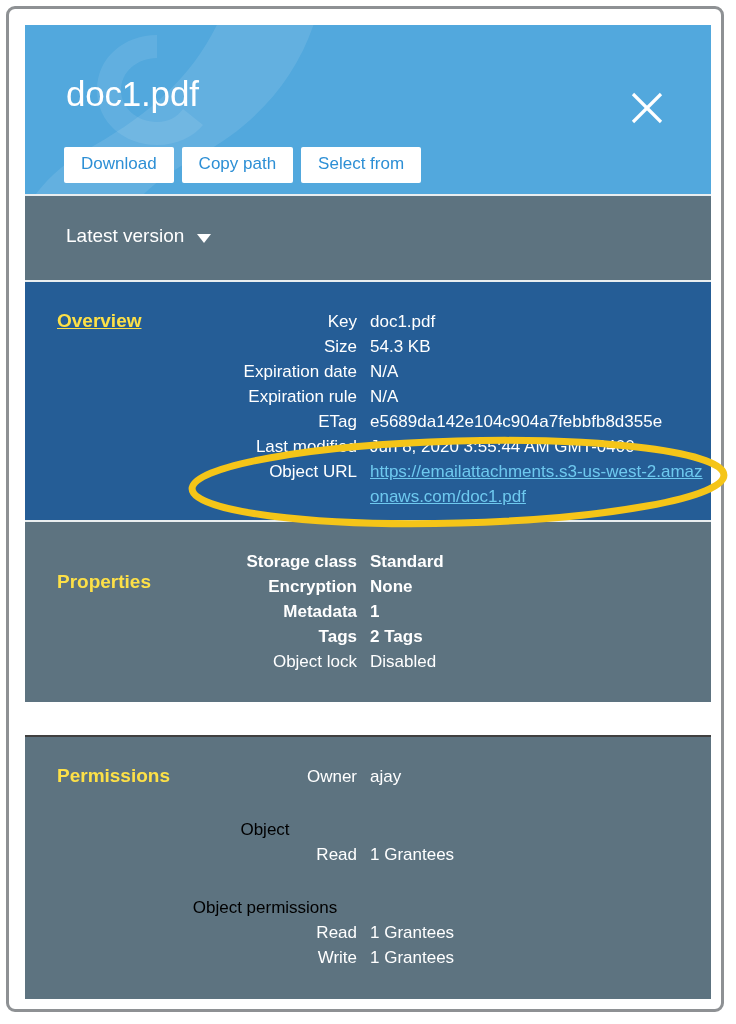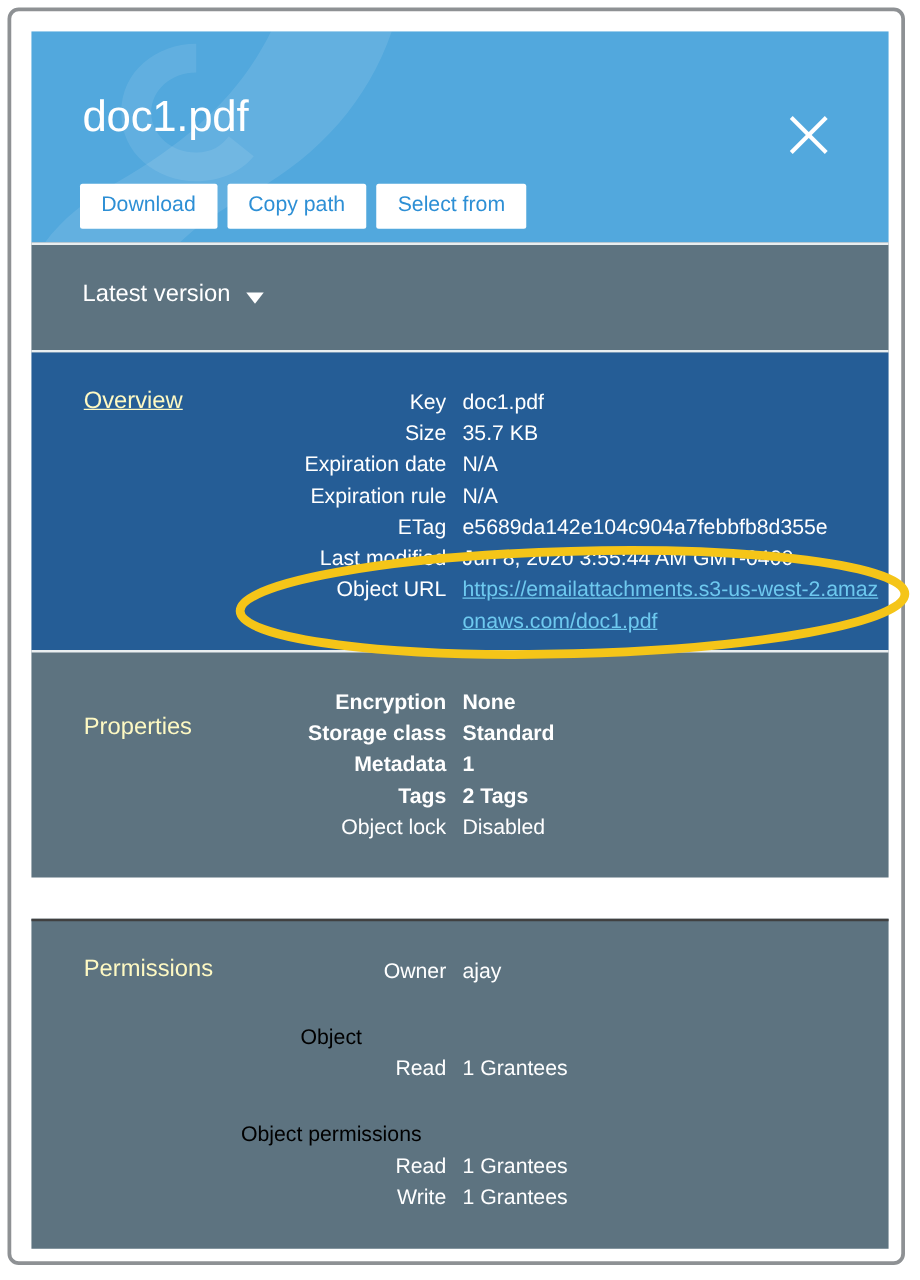--- a/index.html
+++ b/index.html
@@ -140,24 +140,24 @@
   }
   .sec-permissions {
     height: 334px;
     background: #5d7380;
     border-top: 2px solid #404040;
     margin-top: 33px;
   }
 
   .sec-heading {
     position: absolute;
-    left: 42px;
+    left: 32px;
     font-size: 19px;
-    font-weight: normal;
-    color: #fef9c3;
+    font-weight: bold;
+    color: #fde047;
   }
   .sec-heading.link {
     text-decoration: underline;
     cursor: pointer;
   }
   #overview-heading { top: 28px; }
   #properties-heading { top: 28px; margin-top: 21px; }
   #permissions-heading { top: 28px; }
 
   table.kv {
@@ -267,21 +267,21 @@
       <div class="sec-heading link" id="overview-heading">Overview</div>
 
       <table class="kv" id="overview-kv">
         <tbody>
             <tr>
           <td class="k">Key</td>
           <td class="v">doc1.pdf</td>
         </tr>
         <tr>
           <td class="k">Size</td>
-          <td class="v">35.7 KB</td>
+          <td class="v">54.3 KB</td>
         </tr>
         <tr>
           <td class="k">Expiration date</td>
           <td class="v">N/A</td>
         </tr>
         <tr>
           <td class="k">Expiration rule</td>
           <td class="v">N/A</td>
         </tr>
         <tr>
@@ -301,26 +301,26 @@
       </tbody>
         </table>
     </div>
 
     <div class="section sec-properties">
       <div class="sec-heading" id="properties-heading">Properties</div>
 
       <table class="kv" id="properties-kv">
         <tbody>
             <tr class="bold">
+          <td class="k">Storage class</td>
+          <td class="v">Standard</td>
+        </tr>
+        <tr class="bold">
           <td class="k">Encryption</td>
           <td class="v">None</td>
-        </tr>
-        <tr class="bold">
-          <td class="k">Storage class</td>
-          <td class="v">Standard</td>
         </tr>
         <tr class="bold">
           <td class="k">Metadata</td>
           <td class="v">1</td>
         </tr>
         <tr class="bold">
           <td class="k">Tags</td>
           <td class="v">2 Tags</td>
         </tr>
         <tr>

